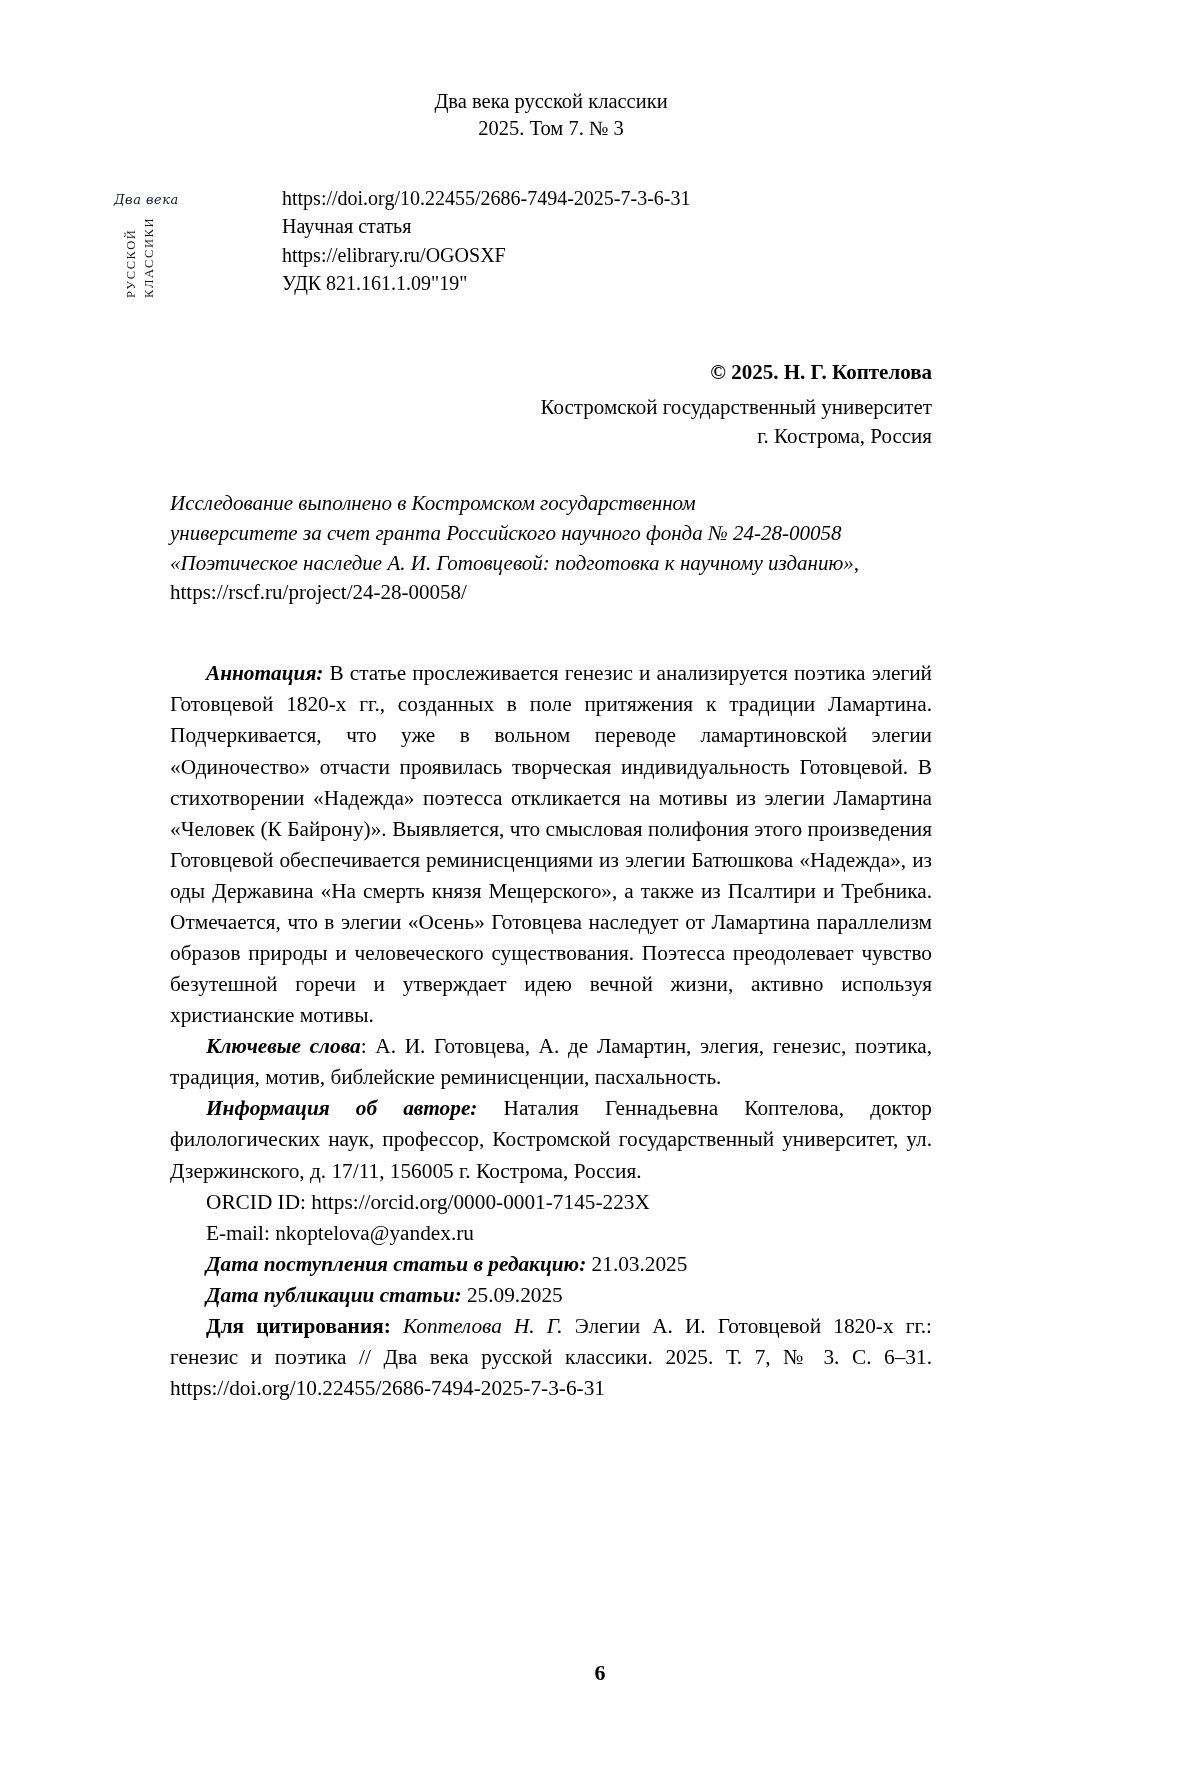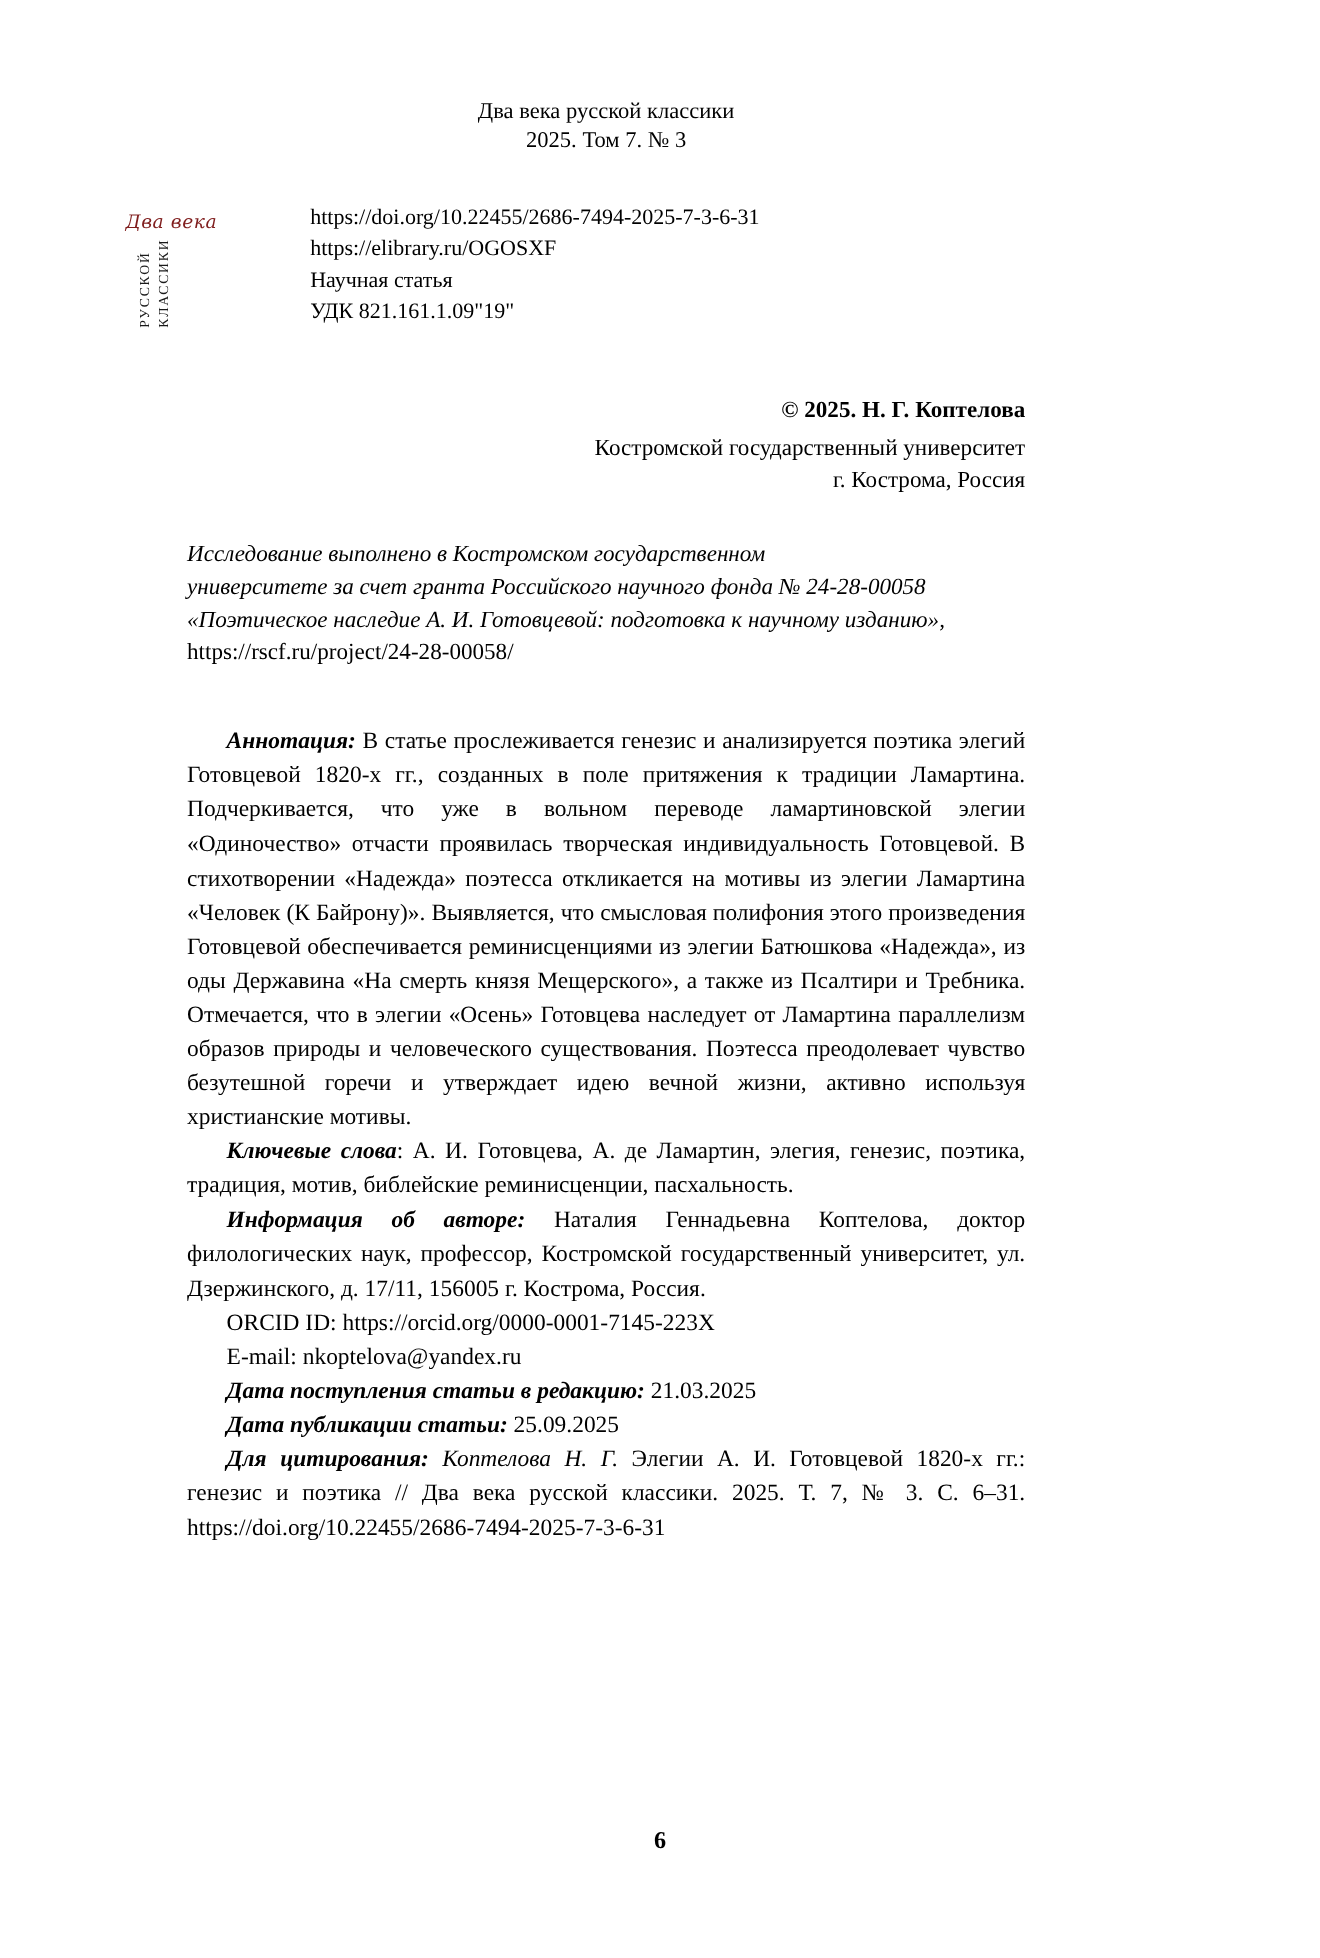--- a/index.html
+++ b/index.html
@@ -47,23 +47,23 @@
     top: 2px;
     width: 108px;
     height: 118px;
   }
   .logo .logo-script {
     position: absolute;
     left: 6px;
     top: 6px;
     font-family: "DejaVu Serif", serif;
     font-style: italic;
-    font-size: 17px;
+    font-size: 13px;
     letter-spacing: 0.5px;
-    color: #7f1d1d;
+    color: #0f172a;
     white-space: nowrap;
   }
   .logo .logo-rot1,
   .logo .logo-rot2 {
     position: absolute;
     font-family: "Liberation Serif", serif;
     font-size: 12.5px;
     letter-spacing: 1.6px;
     color: #1a1a1a;
     white-space: nowrap;
@@ -143,21 +143,20 @@
   }
   .para.no-indent {
     text-indent: 0;
   }
   .lead {
     font-weight: bold;
     font-style: italic;
   }
   .lead-plain {
     font-weight: bold;
-    font-style: italic;
   }
   .ital {
     font-style: italic;
   }
   .cite-para {
     text-indent: 36px;
     margin: 0;
     text-align: justify;
   }
 
@@ -187,22 +186,22 @@
     <div class="meta-row">
 
       <div class="logo">
         <span class="logo-script">Два века</span>
         <span class="logo-rot1">КЛАССИКИ</span>
         <span class="logo-rot2">РУССКОЙ</span>
       </div>
 
       <div class="doi-block">
         <span class="doi-line">https://doi.org/10.22455/2686-7494-2025-7-3-6-31</span>
+        <span class="doi-line">Научная статья</span>
         <span class="doi-line">https://elibrary.ru/OGOSXF</span>
-        <span class="doi-line">Научная статья</span>
         <span class="doi-line">УДК 821.161.1.09"19"</span>
       </div>
     </div>
 
     <div class="copyright">© 2025. Н. Г. Коптелова</div>
     <div class="affiliation">
       <span class="aff-line">Костромской государственный университет</span>
       <span class="aff-line">г. Кострома, Россия</span>
     </div>
 

